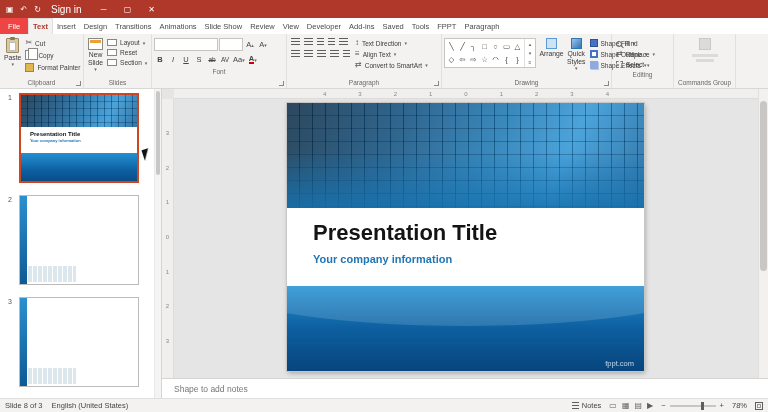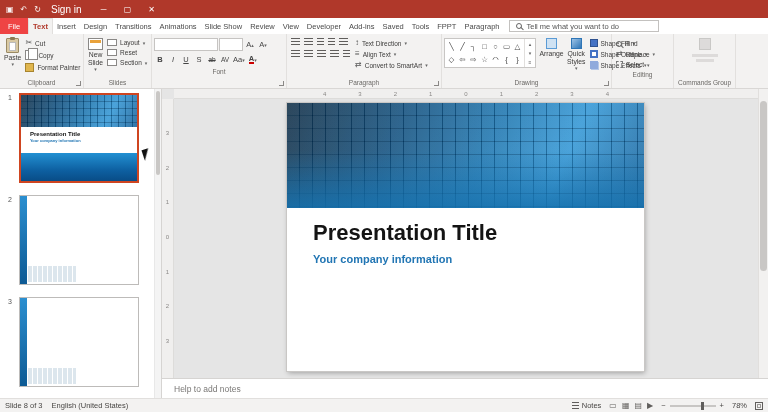--- a/index.html
+++ b/index.html
@@ -156,24 +156,20 @@
   <div class="tab">Animations</div>
   <div class="tab">Slide Show</div>
   <div class="tab">Review</div>
   <div class="tab">View</div>
   <div class="tab">Developer</div>
   <div class="tab">Add-ins</div>
   <div class="tab">Saved</div>
   <div class="tab">Tools</div>
   <div class="tab">FPPT</div>
   <div class="tab">Paragraph</div>
-  <div class="tellme">
-    <span class="i-search"></span>
-    <span>Tell me what you want to do</span>
-  </div>
 </div>
 
 <div class="ribbon">
 
   <div class="rgroup" style="width:84px">
     <div class="rg-body">
       <div class="bigbtn">
         <span class="i-clip"></span>
         <span>Paste</span>
         <span class="dd">▾</span>
@@ -445,28 +441,31 @@
         <span>2</span>
         <span>3</span>
       </div>
 
       <div class="slide">
         <div class="s-top"></div>
         <div class="s-mid">
           <div class="s-title">Presentation Title</div>
           <div class="s-sub">Your company information</div>
         </div>
+        <div class="s-bottom">
+          <span class="watermark">fppt.com</span>
+        </div>
       </div>
 
       <div class="cscroll">
         <span class="sthumb"></span>
       </div>
     </div>
     <div class="notes">
-      <span>Help to add notes</span>
+      <span>Shape to add notes</span>
     </div>
   </div>
 </div>
 
 <div class="cursor"></div>
 
 <div class="statusbar">
   <div class="sb-item">
     <span>Slide 8 of 3</span>
   </div>

